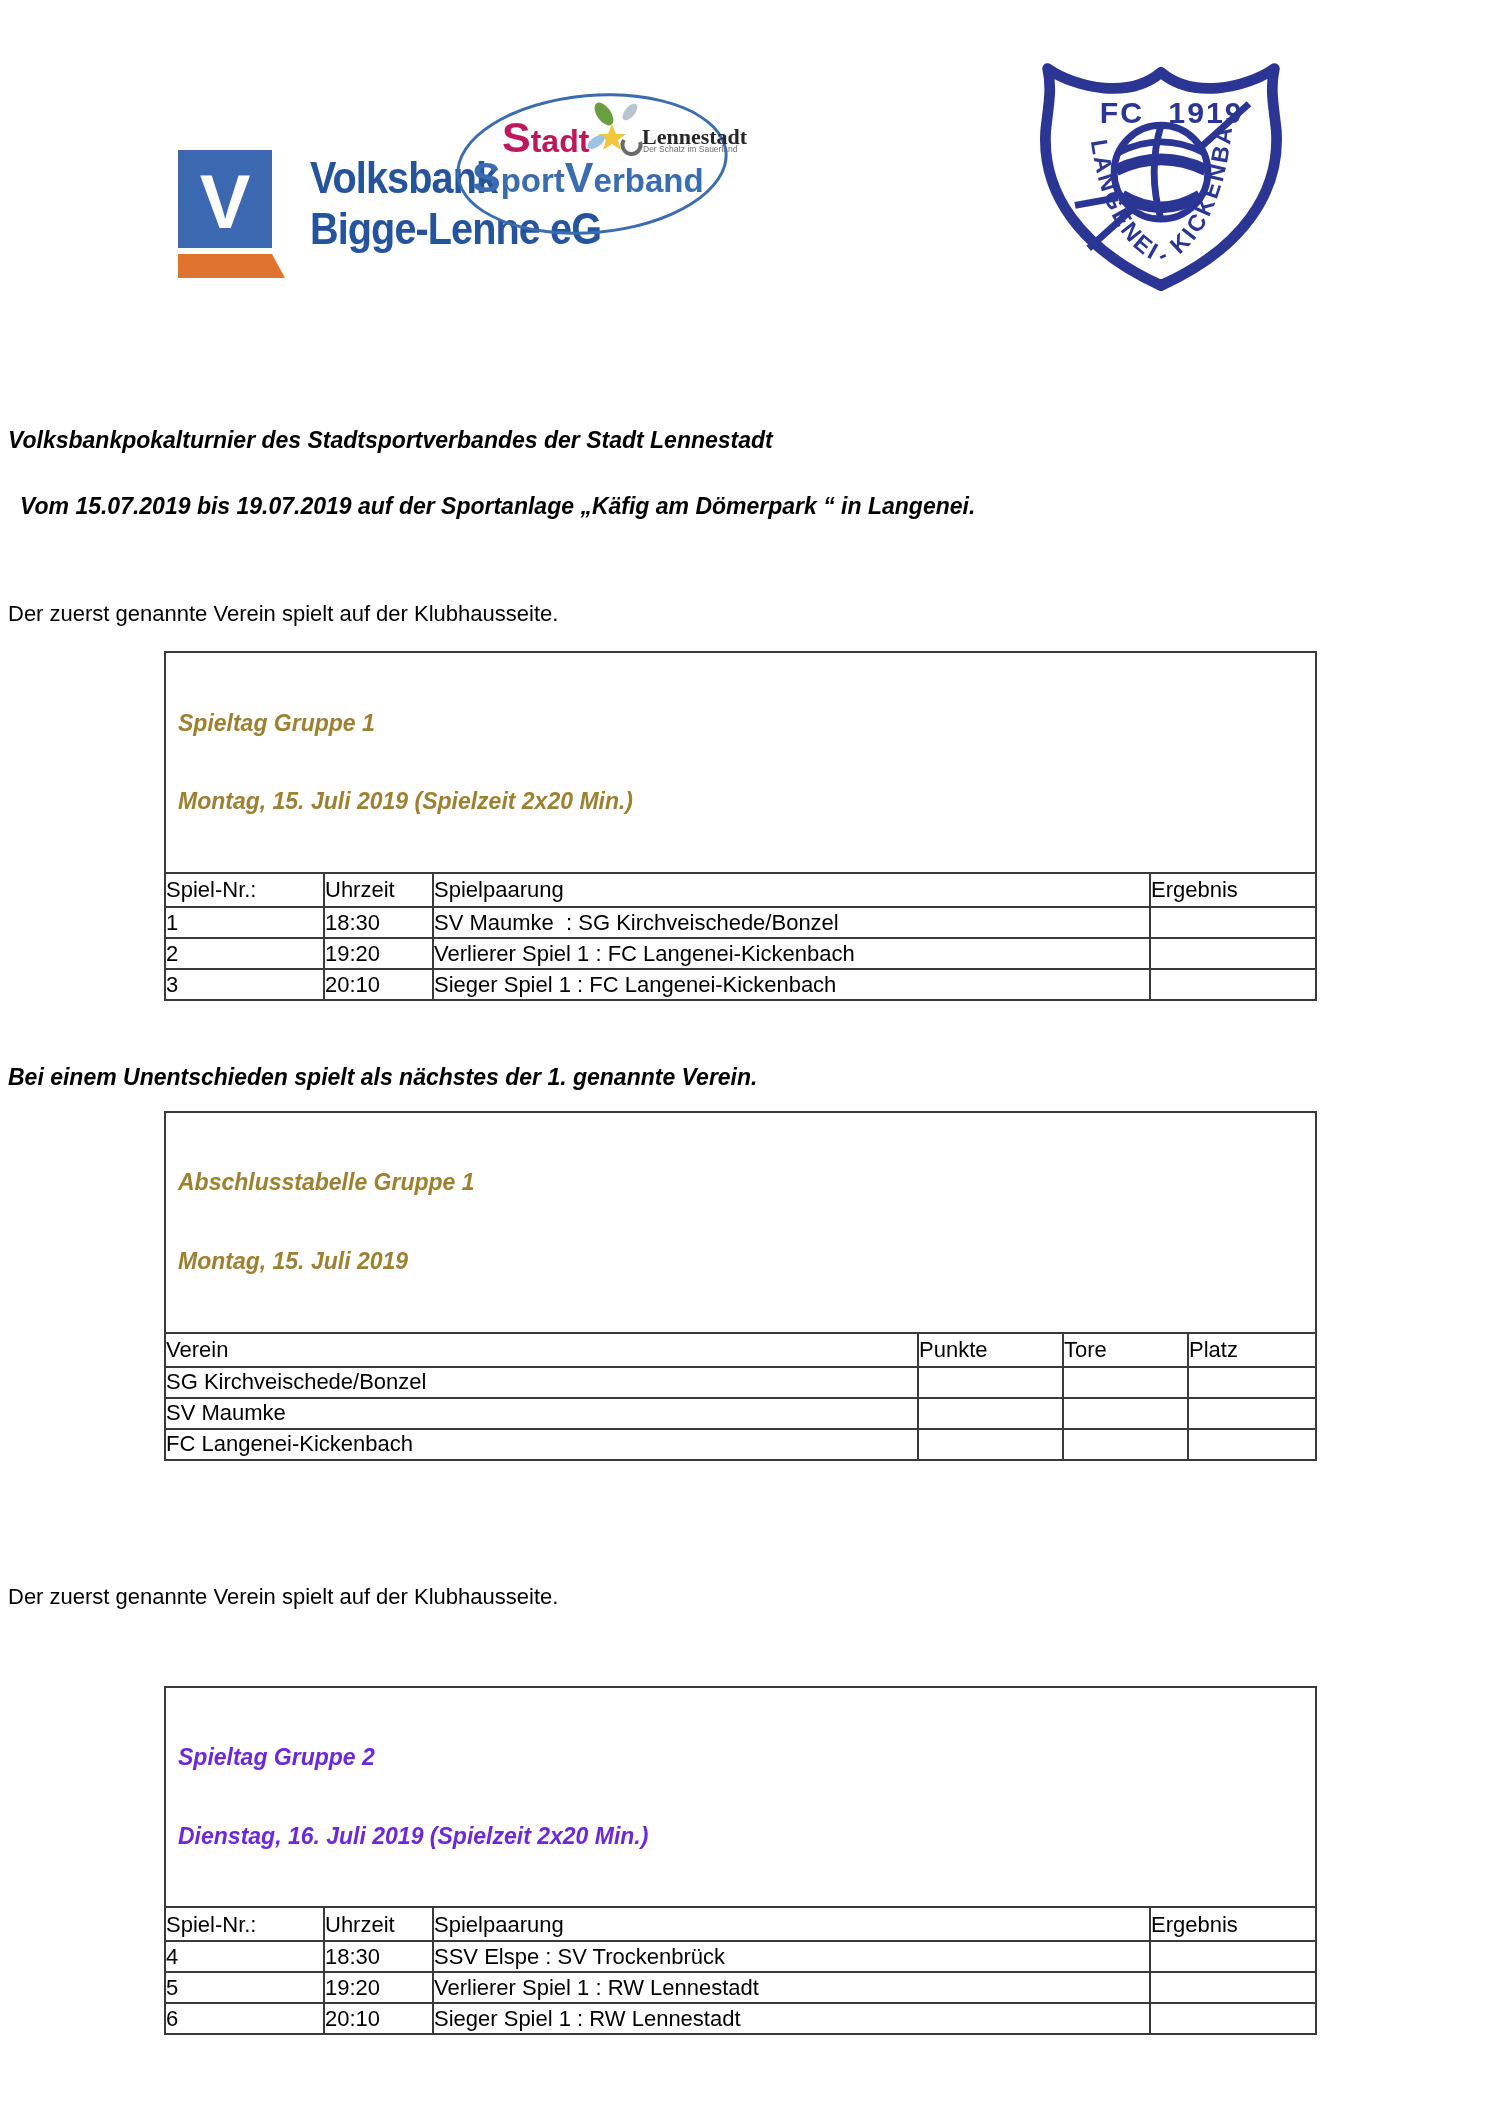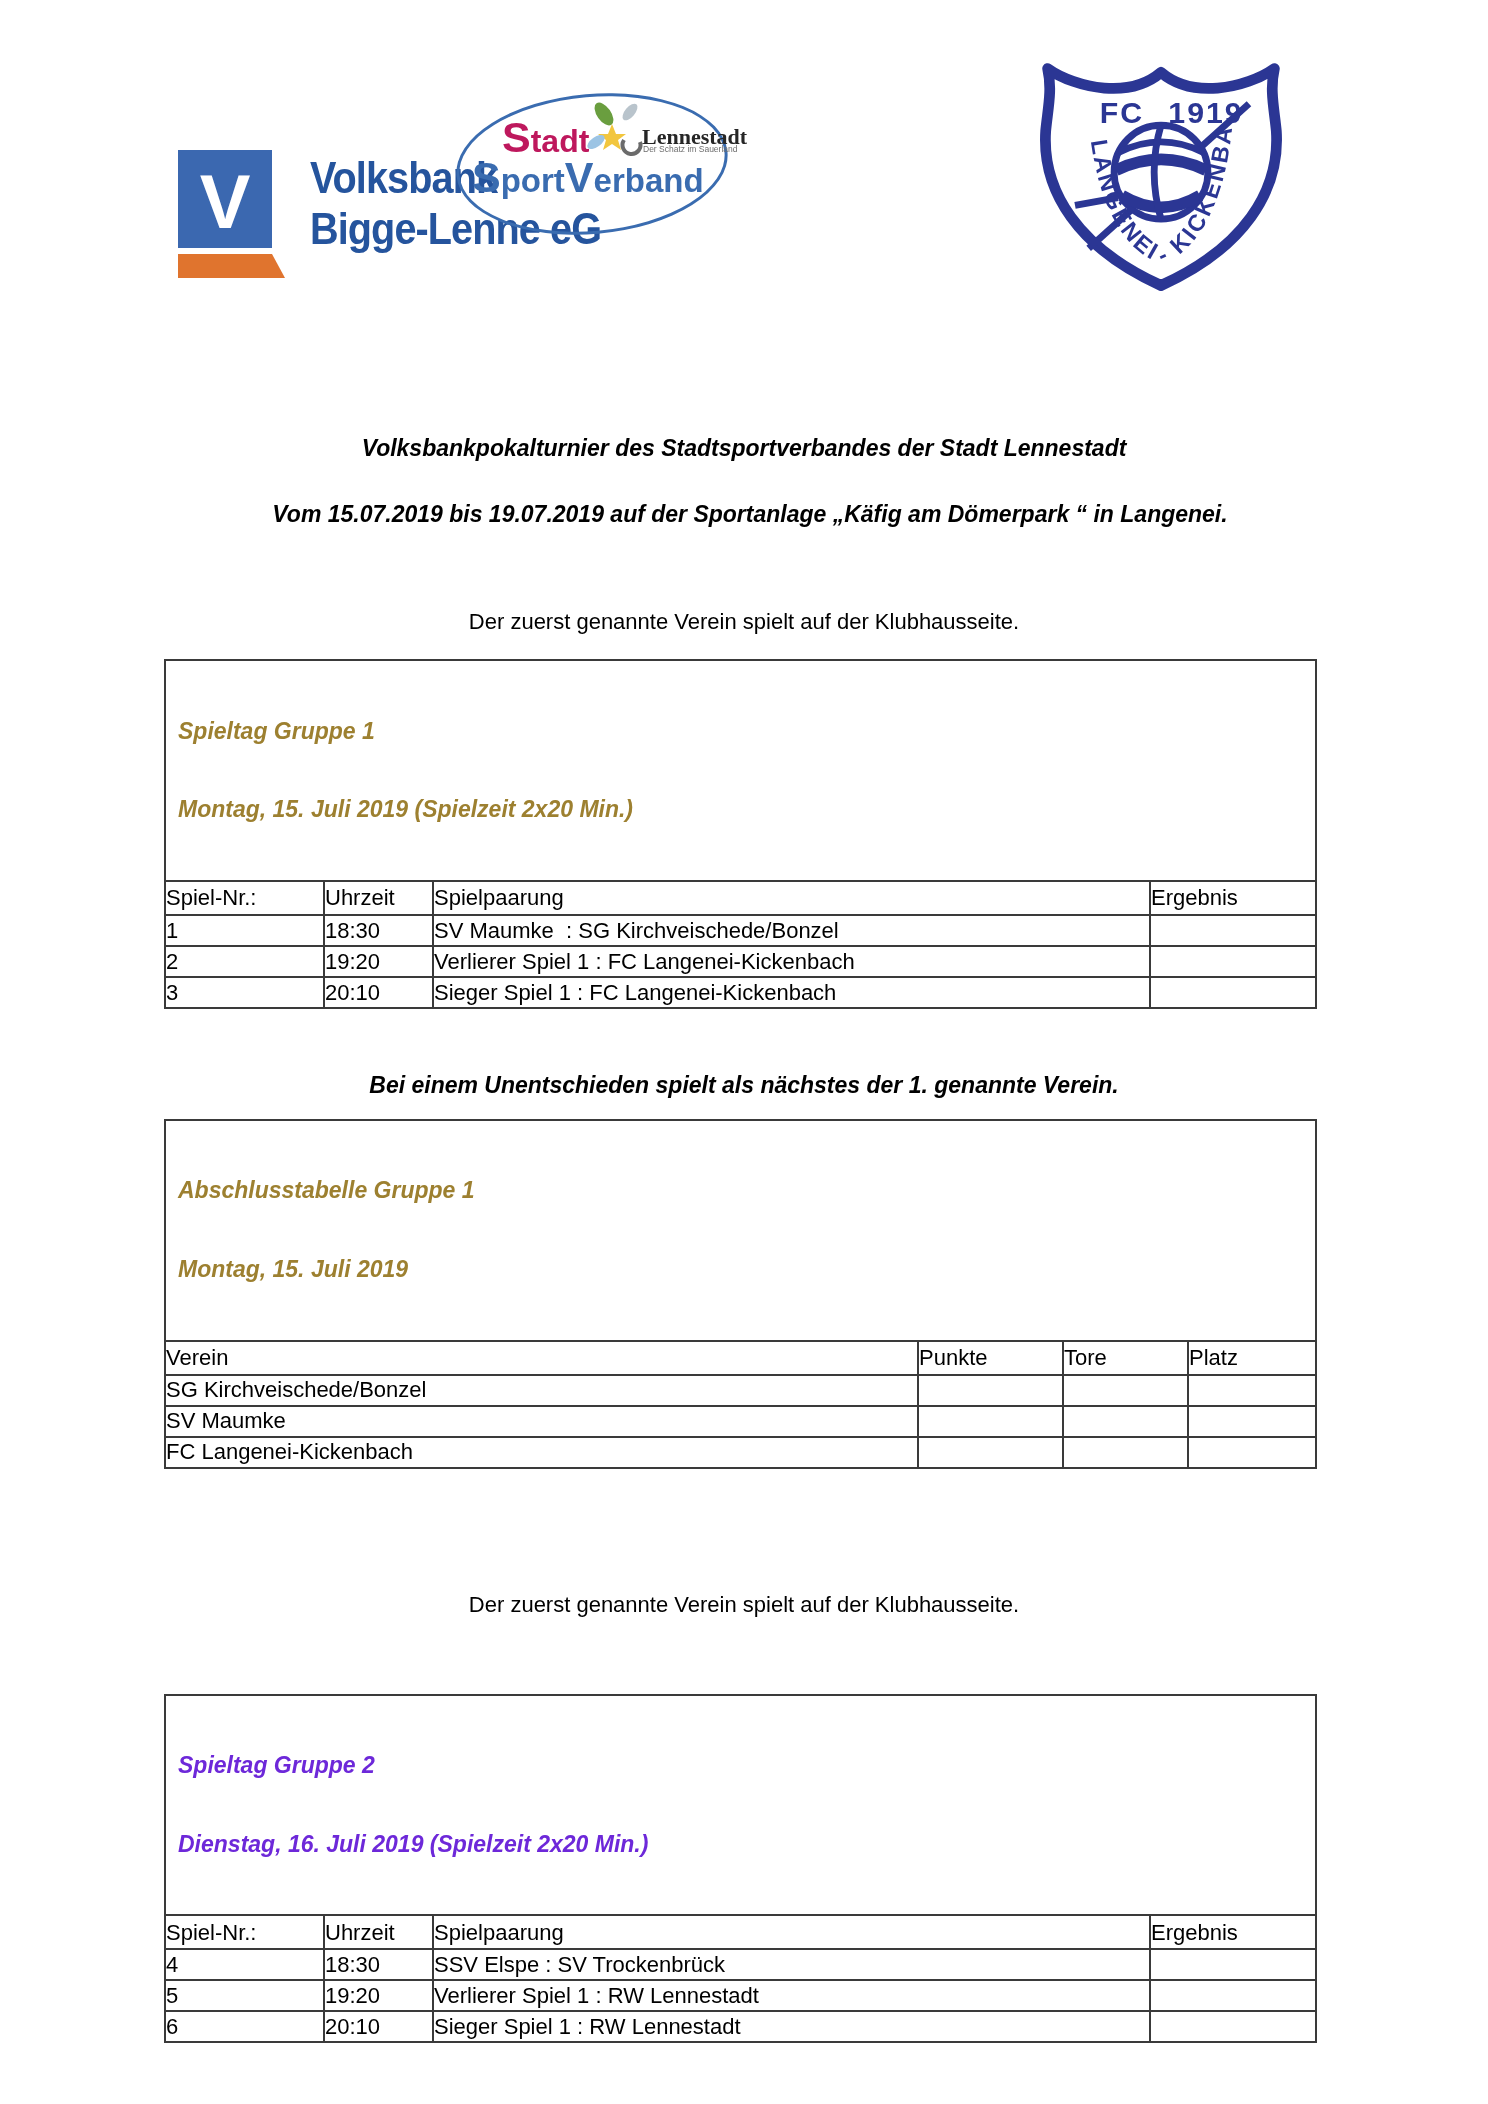--- a/index.html
+++ b/index.html
@@ -22,21 +22,21 @@
              font-size:33px;line-height:1;white-space:nowrap;}
   .ssv-cap{font-size:43px;}
   .ssv-emblem{position:absolute;left:128px;top:6px;}
   .ssv-city{position:absolute;left:186px;top:30px;font-family:"Liberation Serif",serif;
             font-weight:bold;font-size:22px;color:#262626;white-space:nowrap;}
   .ssv-tag{position:absolute;left:187px;top:50px;font-size:8.5px;color:#6f6f6f;white-space:nowrap;}
   .fc-badge{position:absolute;left:1032px;top:56px;}
 
   
   .flow{position:absolute;top:0;left:0;width:1488px;padding-top:418px;}
-  .flow p{margin:16px;text-align:center;}
+  .flow p{margin:8px;text-align:left;}
   .t-title{font-size:23px;font-weight:bold;font-style:italic;line-height:28px;}
   .t-note{font-size:22px;line-height:28px;}
   .mt-title2{margin-top:38px !important;padding-left:12px;}
   .mt-note1{margin-top:80px !important;}
   .mt-tbl1{margin-top:23px;}
   .mt-note2{margin-top:62px !important;}
   .mt-tbl2{margin-top:20px;padding-left:36px;}
   .mt-note1b{margin-top:122px !important;}
   .mt-tbl3{margin-top:75px;}
   .mt-note2b{margin-top:75px !important;}

